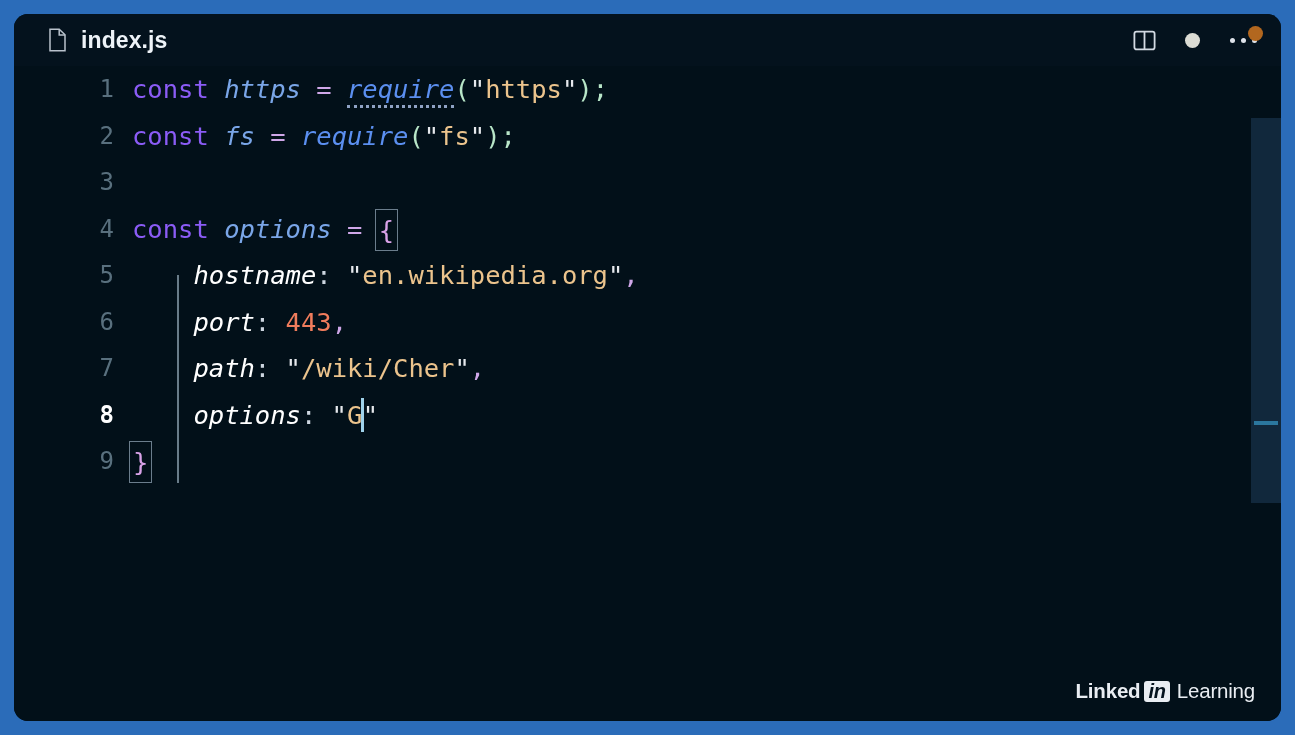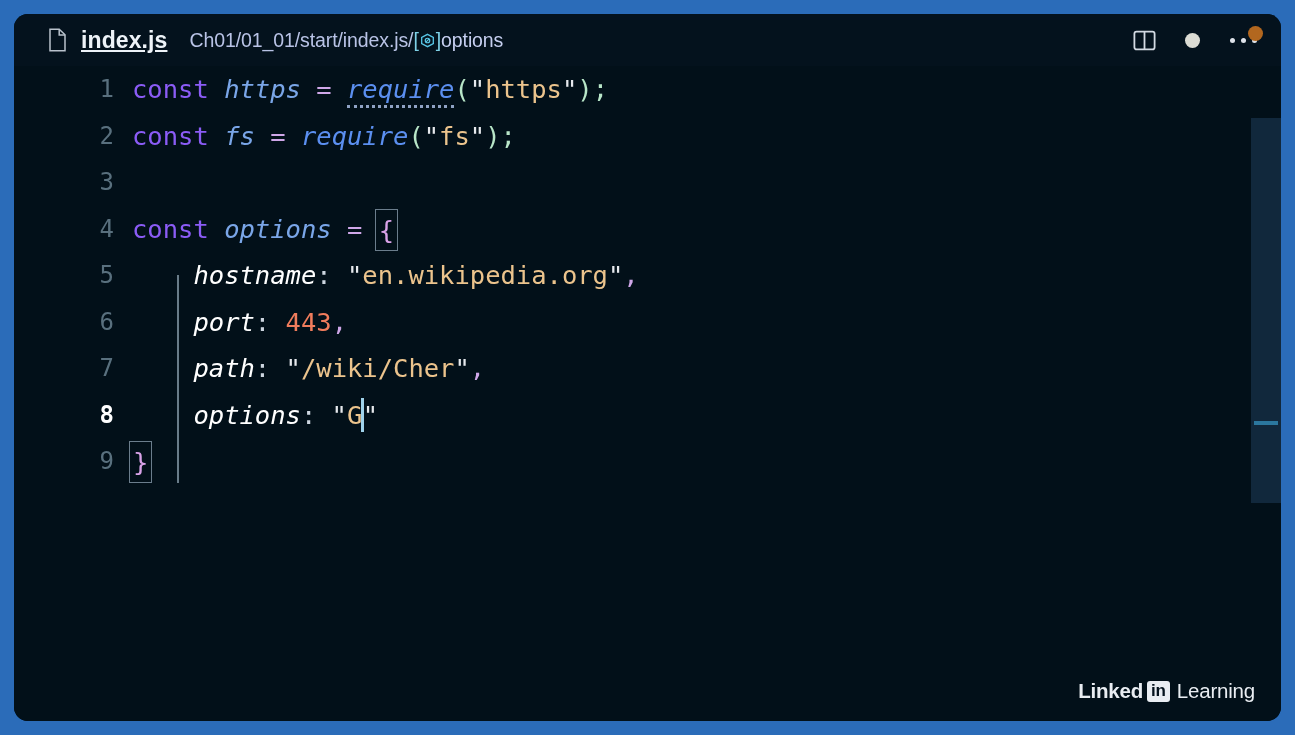--- a/index.html
+++ b/index.html
@@ -53,22 +53,21 @@
     flex: 0 0 auto;
     margin-right: 14px;
     opacity: .92;
   }
   #file-name {
     font-size: 23px;
     color: #eef3f8;
     font-weight: 700;
     letter-spacing: .1px;
     white-space: nowrap;
-    margin-right: 22px;
-    text-decoration: underline;
+    margin-right: 14px;
   }
   #breadcrumb {
     font-size: 19.5px;
     color: #b9c3e6;
     white-space: nowrap;
     display: flex;
     align-items: center;
     letter-spacing: -.1px;
   }
   .crumb-sym {
@@ -260,25 +259,26 @@
     justify-content: center;
   }
   #wm-linked {
     color: #e9edf2;
     font-weight: 700;
   }
   #wm-in {
     background: #e9edf2;
     color: #04121d;
     font-weight: 700;
-    font-size: 17px;
+    font-size: 20px;
     border-radius: 3px;
     padding: 1px 4px 2px 4px;
     margin: 0 4px 0 1px;
     line-height: 18px;
+    font-style: italic;
   }
   #wm-learning {
     color: #e9edf2;
     font-weight: 400;
   }
 </style>
 </head>
 <body>
 
 <div id="app-frame">
@@ -288,33 +288,20 @@
 
       <span id="file-icon">
         <svg width="19" height="24" viewBox="0 0 19 24" fill="none">
           <path d="M2 1.2h9.2L17 6.8V22.8H2z" stroke="#c9d2dc" stroke-width="1.5" fill="none"></path>
           <path d="M11.2 1.2V7h5.8" stroke="#c9d2dc" stroke-width="1.5" fill="none"></path>
         </svg>
       </span>
 
       <span id="file-name">index.js</span>
 
-      <span id="breadcrumb">
-        <span>Ch01/01_01/start/index.js/</span>
-        <span class="sym-bracket">[</span>
-        <span class="crumb-sym">
-          <svg class="cube-glyph" viewBox="0 0 16 16" fill="none">
-            <path d="M8 1.4 14.2 4.7v6.6L8 14.6 1.8 11.3V4.7z" stroke="#58c6e6" stroke-width="1.4" fill="none"></path>
-            <circle cx="8" cy="8" r="2.4" stroke="#58c6e6" stroke-width="1.3" fill="none"></circle>
-            <path d="M9.7 6.3 6.3 9.7" stroke="#58c6e6" stroke-width="1.3"></path>
-          </svg>
-        </span>
-        <span class="sym-bracket">]</span>
-        <span id="crumb-symbol-name">options</span>
-      </span>
 
       <div id="titlebar-actions">
         <span class="tb-btn" id="split-editor-icon">
           <svg width="25" height="25" viewBox="0 0 25 25" fill="none">
             <rect x="2.4" y="3.6" width="20.2" height="17.8" rx="2.2" stroke="#d3dae3" stroke-width="1.8" fill="none"></rect>
             <path d="M12.5 3.6v17.8" stroke="#d3dae3" stroke-width="1.8"></path>
           </svg>
         </span>
         <span class="tb-btn">
           <span id="unsaved-dot"></span>

